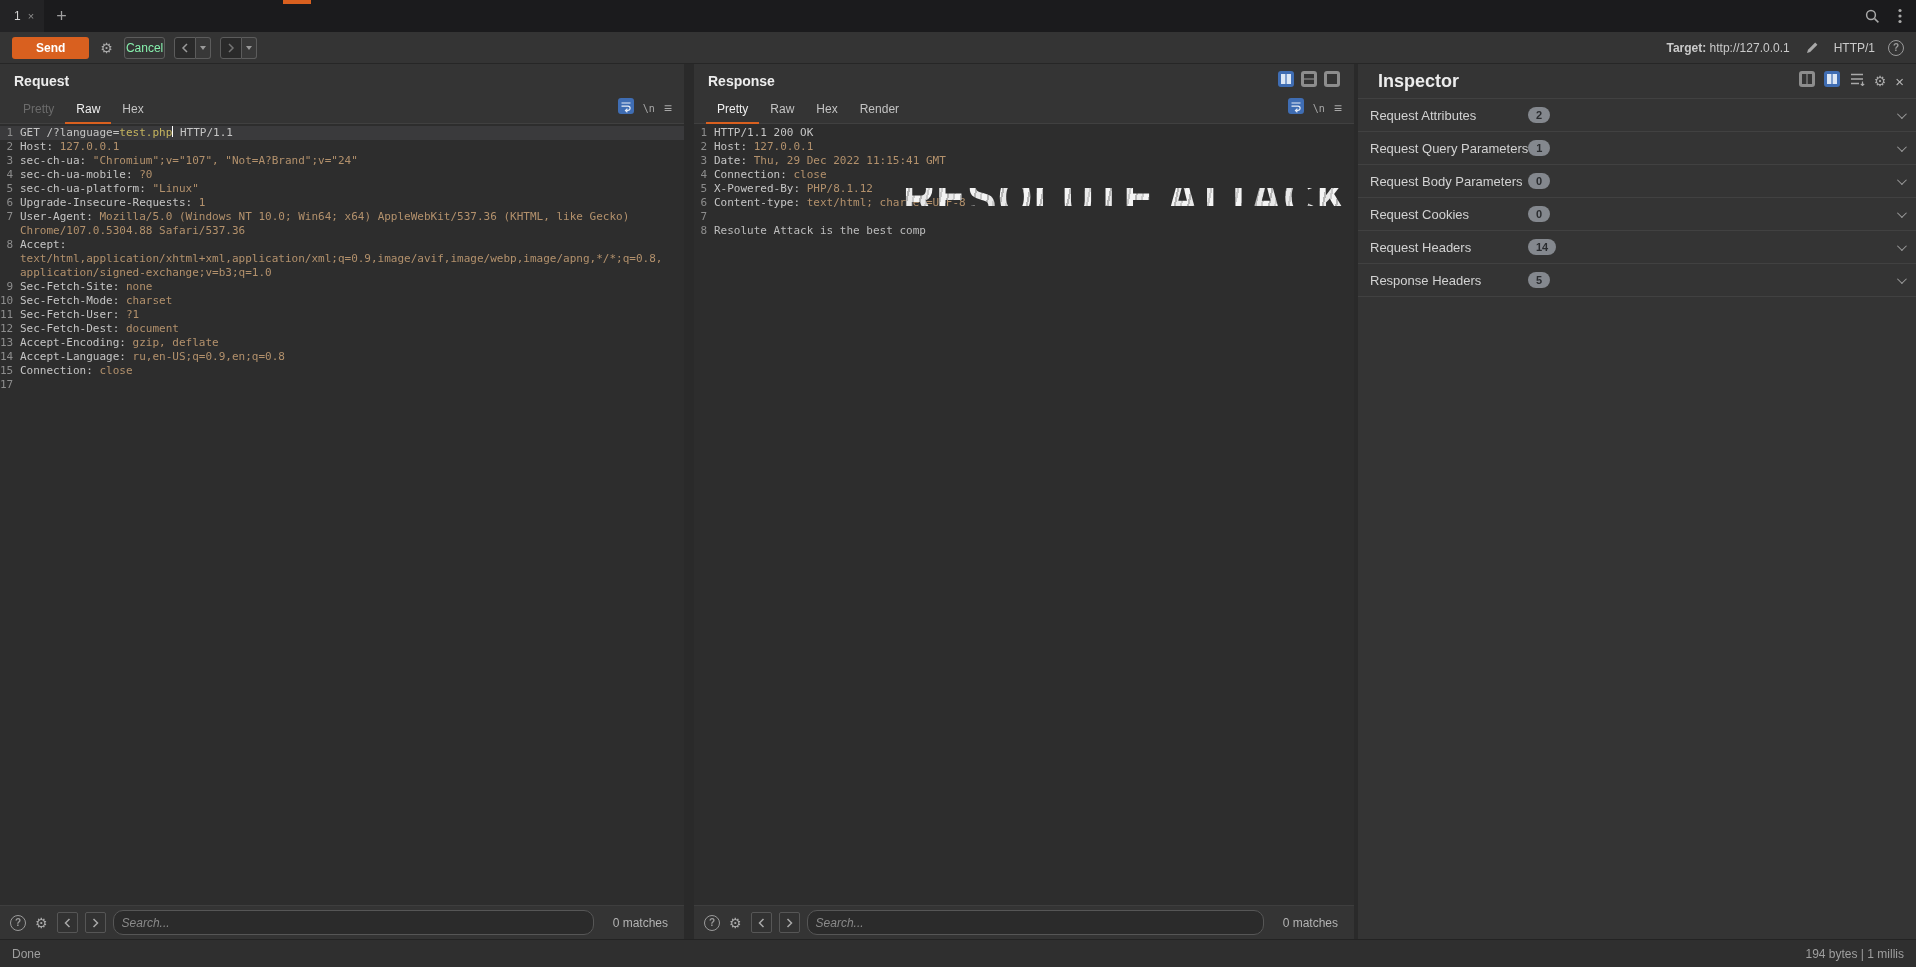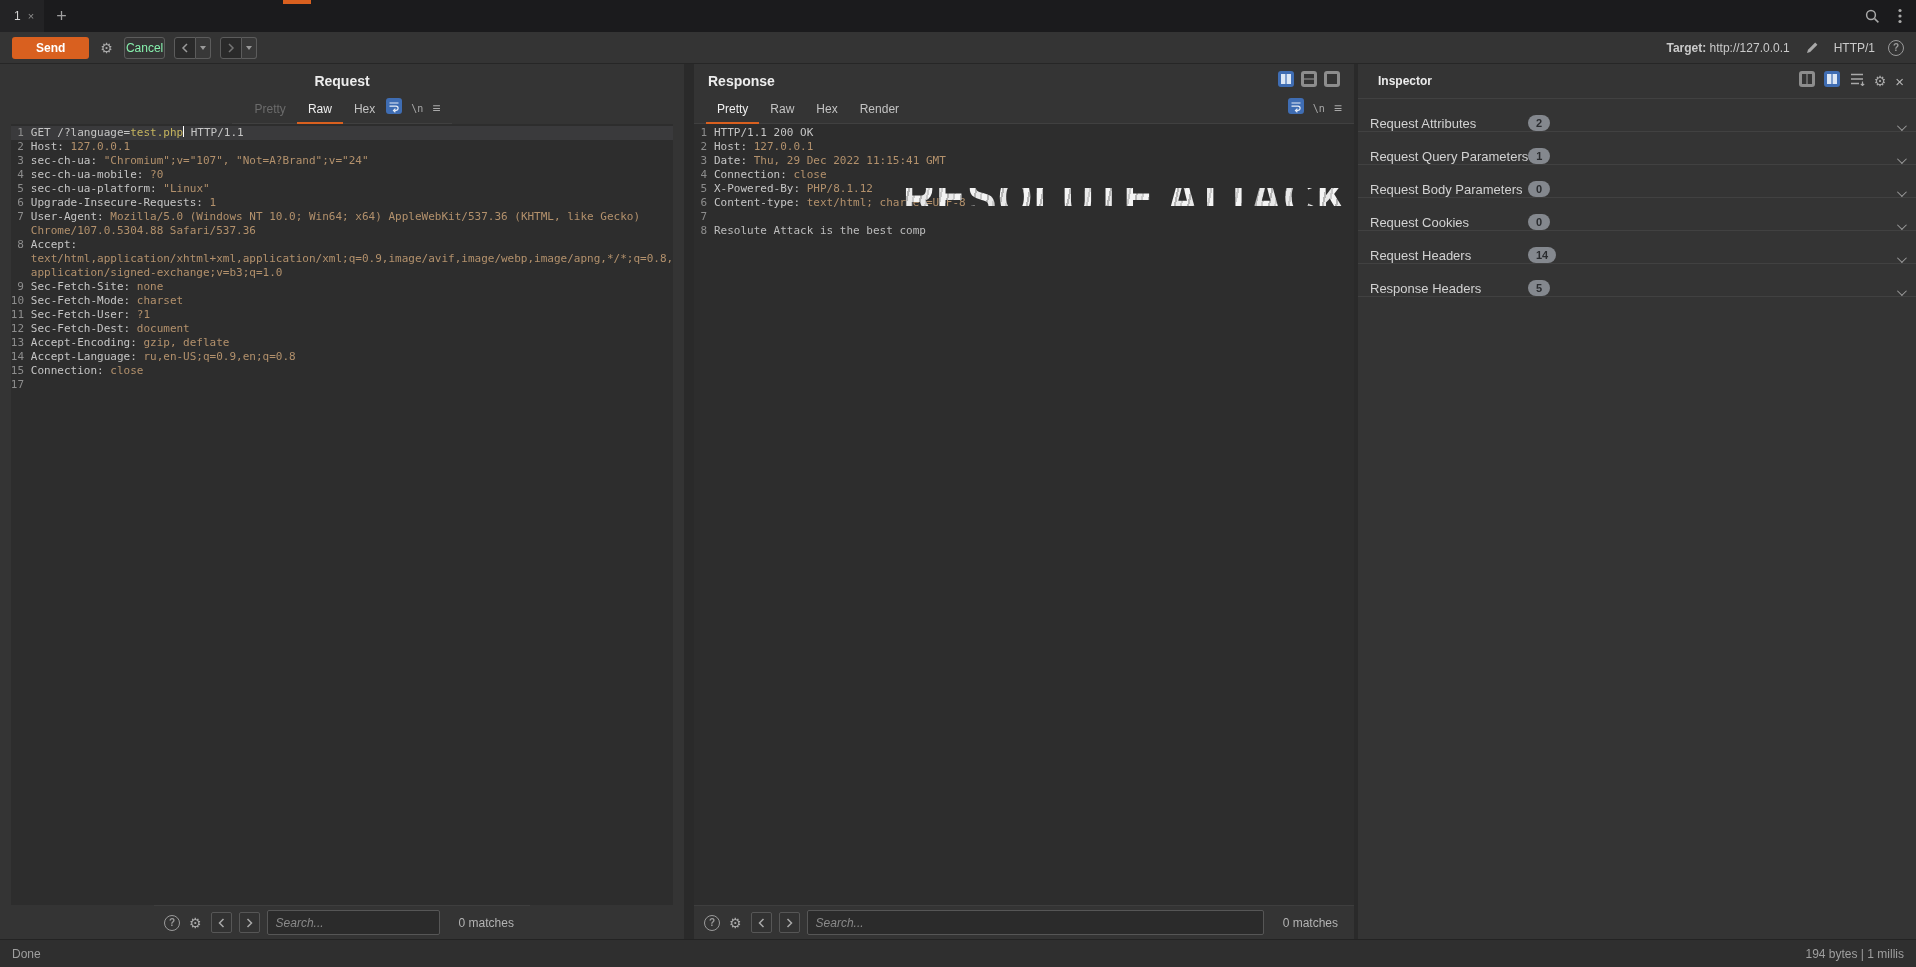--- a/index.html
+++ b/index.html
@@ -30,21 +30,21 @@
   .seg.dd { width:15px; border-left:none; border-radius:0 3px 3px 0; }
   .tri { width:0; height:0; border-left:3.5px solid transparent; border-right:3.5px solid transparent; border-top:4px solid #9a9a9a; }
   .toolbar-right { margin-left:auto; display:flex; align-items:center; gap:13px; color:#cacaca; font-size:12px; }
   .target-label { font-weight:bold; }
   .circle-icon { width:16px; height:16px; border:1.4px solid #9a9a9a; border-radius:50%; color:#9a9a9a;
                  font-size:10px; font-weight:bold; display:flex; align-items:center; justify-content:center; }
 
   
   .main { flex:1; display:flex; background:#2a2a2a; min-height:0; }
   .panel { background:#343434; display:flex; flex-direction:column; min-width:0; }
-  .panel.request { width:684px;align-items:center; }
+  .panel.request { width:684px; }
   .vsplit { width:10px; background:#2a2a2a; }
   .panel.response { flex:1; }
   .inspector { width:562px; background:#343434; border-left:4px solid #2a2a2a; display:flex; flex-direction:column; }
 
   .panel-head { height:34px; display:flex; align-items:center; padding:0 14px; }
   .panel-title { font-size:14px; font-weight:bold; color:#ececec; }
   .head-icons { margin-left:auto; display:flex; gap:7px; align-items:center; }
 
   .subtabs { height:26px; display:flex; align-items:flex-end; padding:0 12px; border-bottom:1px solid #404040; }
   .subtab { font-size:12px; color:#c3c3c3; padding:0 11px 6px; cursor:default; border-bottom:2px solid transparent; margin-bottom:-1px; }
@@ -70,30 +70,30 @@
   .watermark { position:absolute; left:209px; top:64px; white-space:nowrap;
                font-family:"Liberation Sans",sans-serif; font-weight:900; font-size:44px; letter-spacing:1.5px;
                transform:scaleY(1.3); transform-origin:left top; color:#e0e0e0;
                background-image:repeating-linear-gradient(105deg,#f4f4f4 0 5px,#b5b5b5 5px 7px,#e9e9e9 7px 11px,#c9c9c9 11px 13px);
                -webkit-background-clip:text; background-clip:text; -webkit-text-fill-color:transparent; }
 
   
   .searchrow { height:34px; display:flex; align-items:center; gap:7px; padding:0 10px; border-top:1px solid #3e3e3e; background:#343434; }
   .sq-btn { width:21px; height:21px; border:1px solid #565656; background:#323232; border-radius:2px;
             display:flex; align-items:center; justify-content:center; }
-  .search-input { flex:1; height:25px; background:#2b2b2b; border:1px solid #565656; border-radius:2px;
+  .search-input { flex:1; height:25px; background:#2b2b2b; border:1px solid #565656; border-radius:10px;
                   color:#c5c5c5; font-size:12px; padding:0 8px; font-family:inherit; }
   .search-input::placeholder { color:#8a8a8a; font-style:italic; }
   .matches { color:#b3b3b3; font-size:12px; margin:0 6px 0 12px; white-space:nowrap; }
 
   
   .insp-head { height:34px; display:flex; align-items:center; padding:0 12px; gap:9px; }
-  .insp-title { font-size:12px; font-weight:bold; color:#ececec; margin-right:auto;padding-left:8px; }
+  .insp-title { font-size:18px; font-weight:bold; color:#ececec; margin-right:auto;padding-left:8px; }
   .insp-rows { border-top:1px solid #414141; }
-  .insp-row { height:33px; display:flex; align-items:flex-end; padding:0 12px; border-bottom:1px solid #414141; cursor:default; }
+  .insp-row { height:33px; display:flex; align-items:center; padding:0 12px; border-bottom:1px solid #414141; cursor:default; }
   .insp-label { flex:0 0 158px; font-size:13px; color:#d2d2d2; white-space:nowrap; }
   .badge { background:#84888e; color:#2a2c2f; font-size:11px; font-weight:bold; border-radius:9px;
            padding:2px 8px; min-width:12px; text-align:center; }
   .chev { margin-left:auto; width:7px; height:7px; border-right:1.7px solid #9a9a9a; border-bottom:1.7px solid #9a9a9a;
           transform:rotate(45deg) translateY(-2px); }
   .gear-glyph { color:#a9a9a9; font-size:14px; line-height:1; }
   .close-glyph { color:#b5b5b5; font-size:15px; line-height:1; }
 
   
   .statusbar { flex:0 0 28px; background:#2f2f2f; border-top:1px solid #232323;

